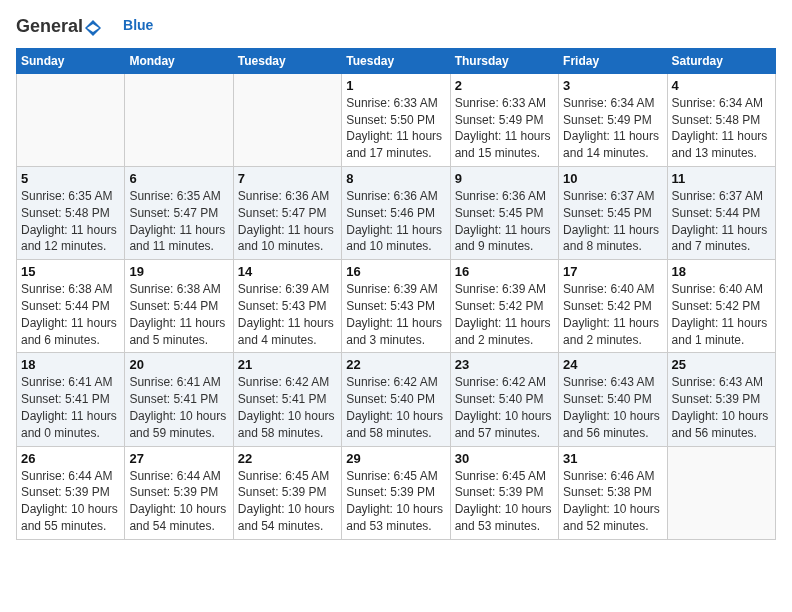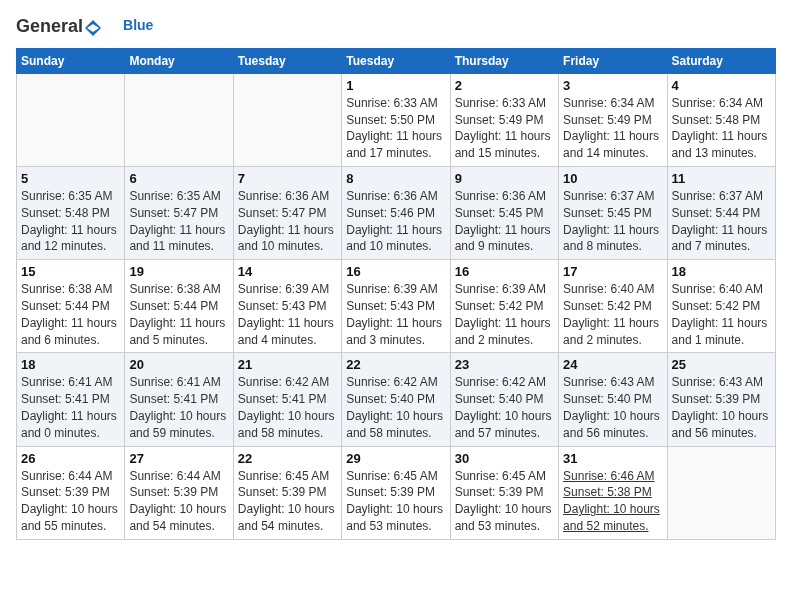--- a/index.html
+++ b/index.html
@@ -293,20 +293,20 @@
 Daylight: 10 hours and 53 minutes.</div>
         </td>
         <td>
           <span class="day-number">30</span>
           <div class="day-info" style="white-space: pre-line;">Sunrise: 6:45 AM
 Sunset: 5:39 PM
 Daylight: 10 hours and 53 minutes.</div>
         </td>
         <td>
           <span class="day-number">31</span>
-          <div class="day-info" style="white-space: pre-line; text-decoration: underline;">Sunrise: 6:46 AM
+          <div class="day-info" style="white-space: pre-line;">Sunrise: 6:46 AM
 Sunset: 5:38 PM
 Daylight: 10 hours and 52 minutes.</div>
         </td>
         <td class="empty-cell"></td>
       </tr>
     </tbody>
 </table>
 
 </body></html>

